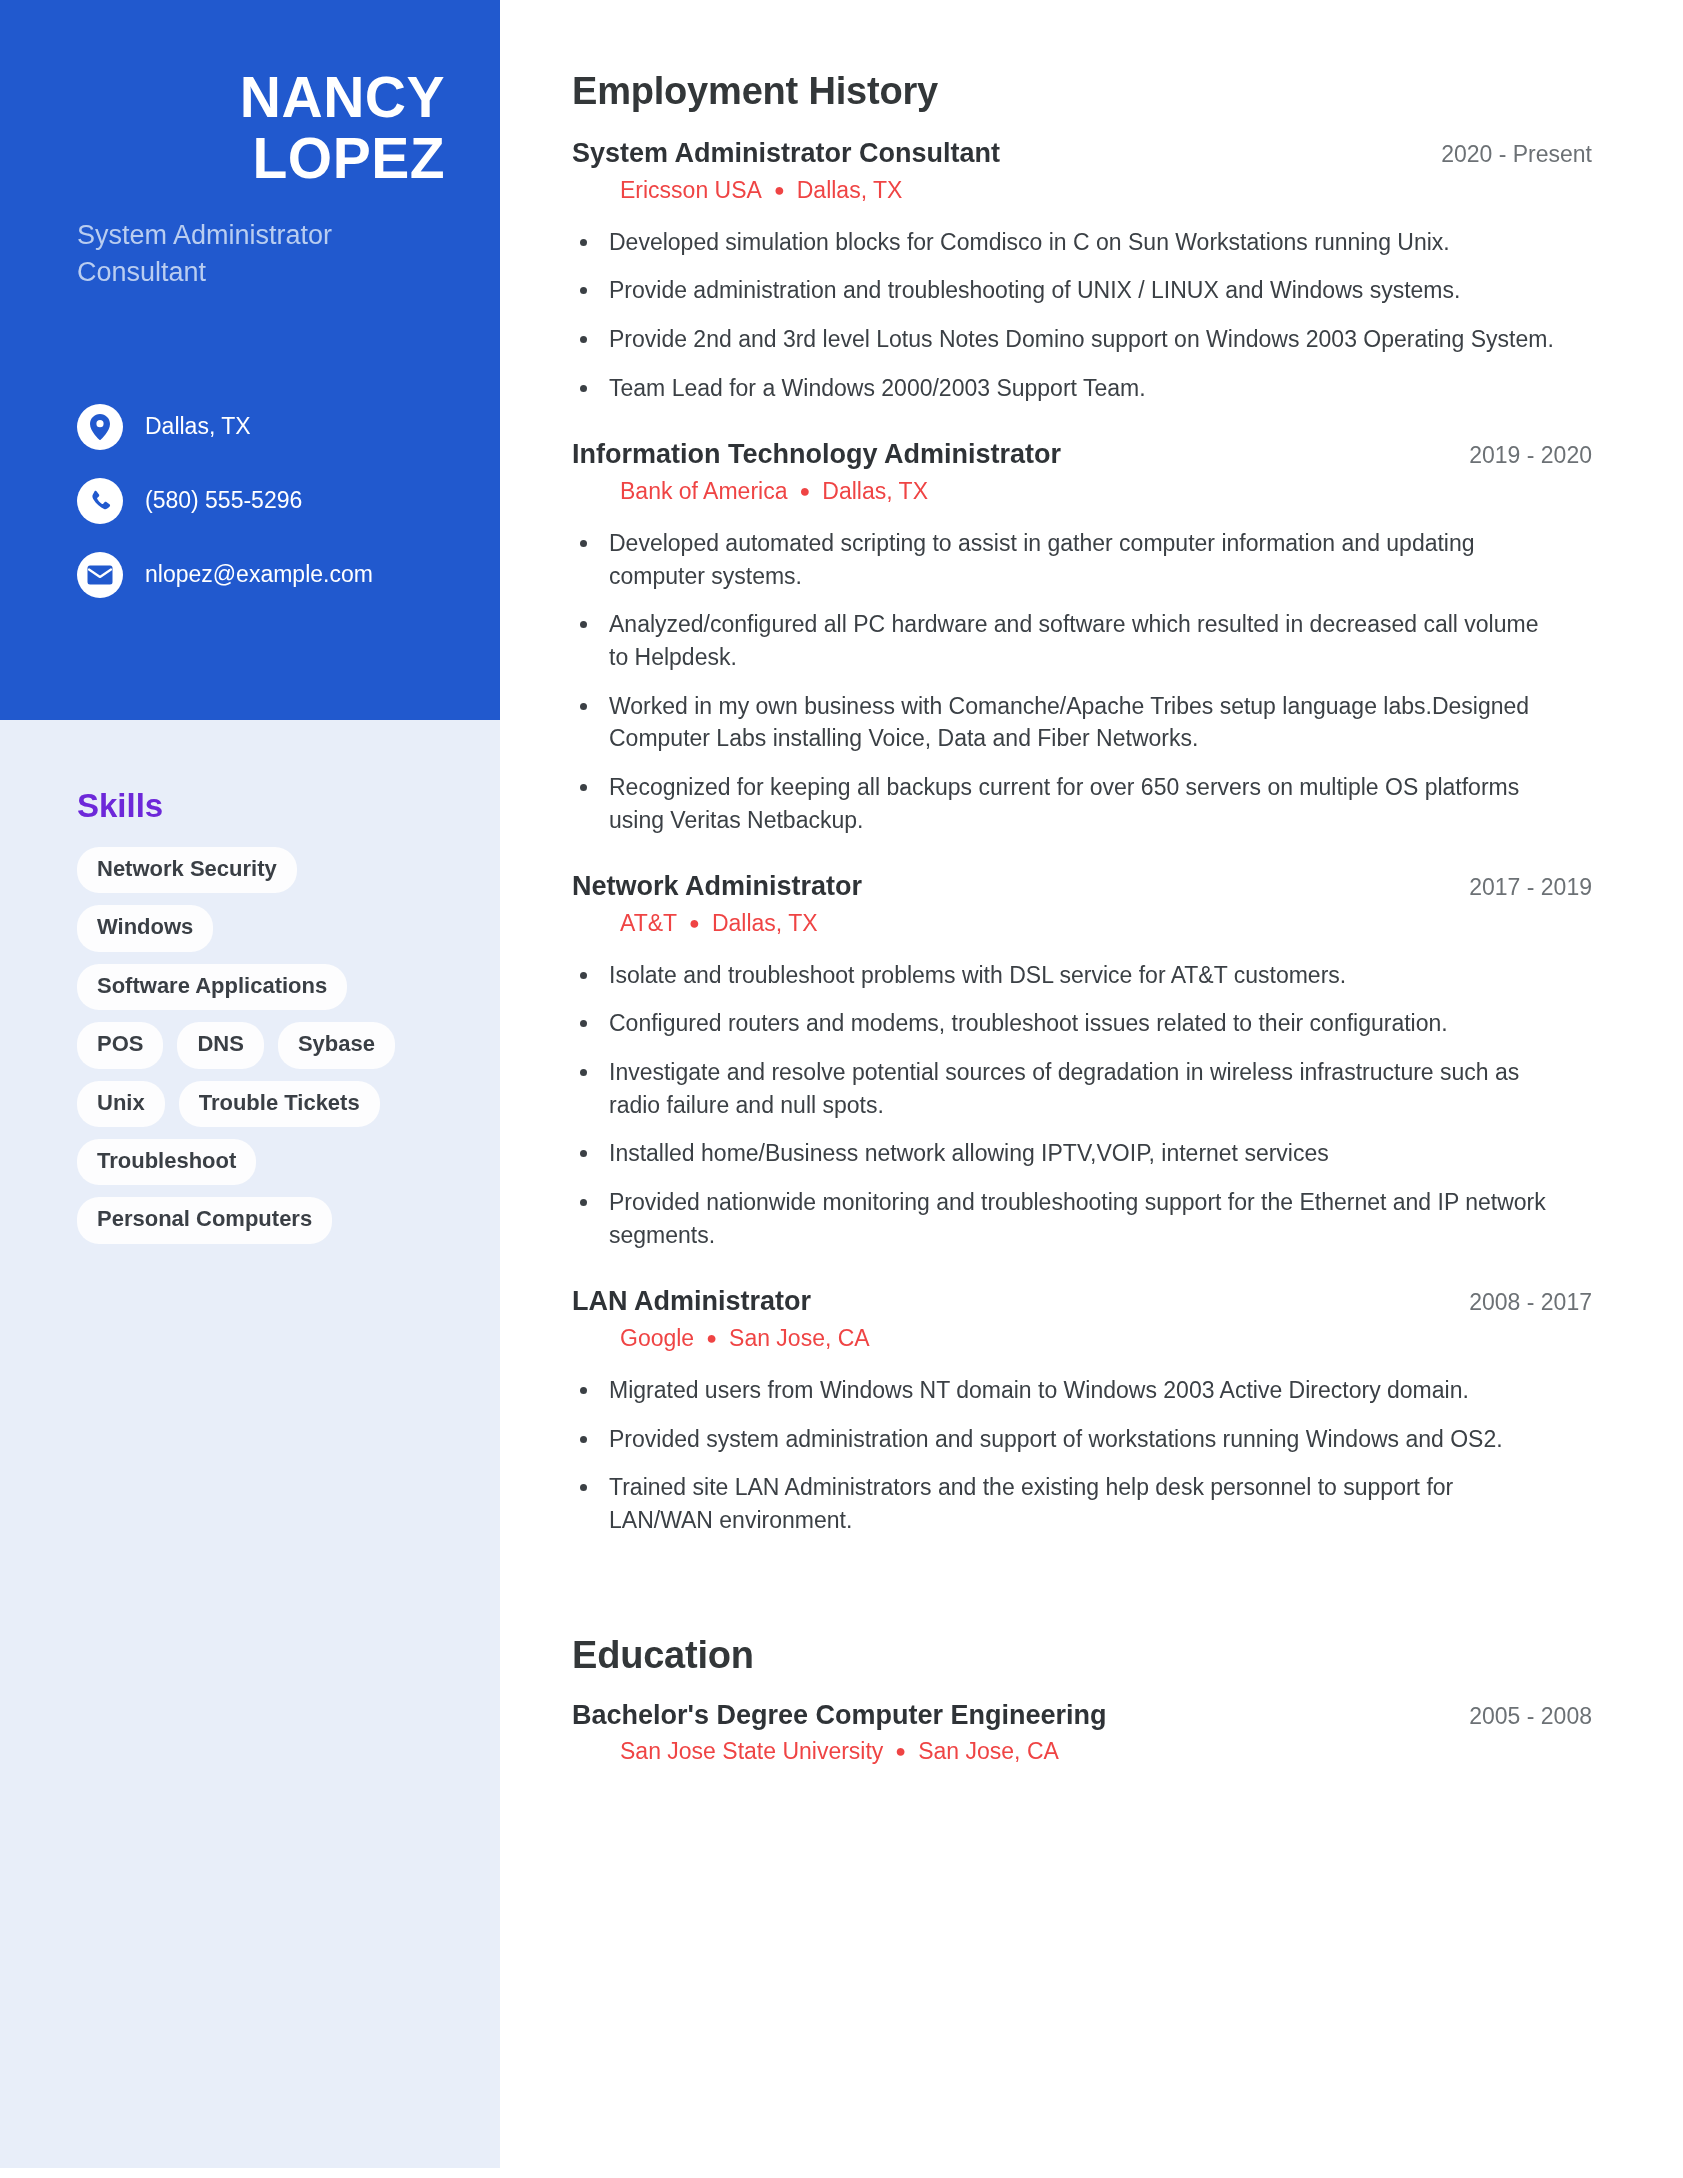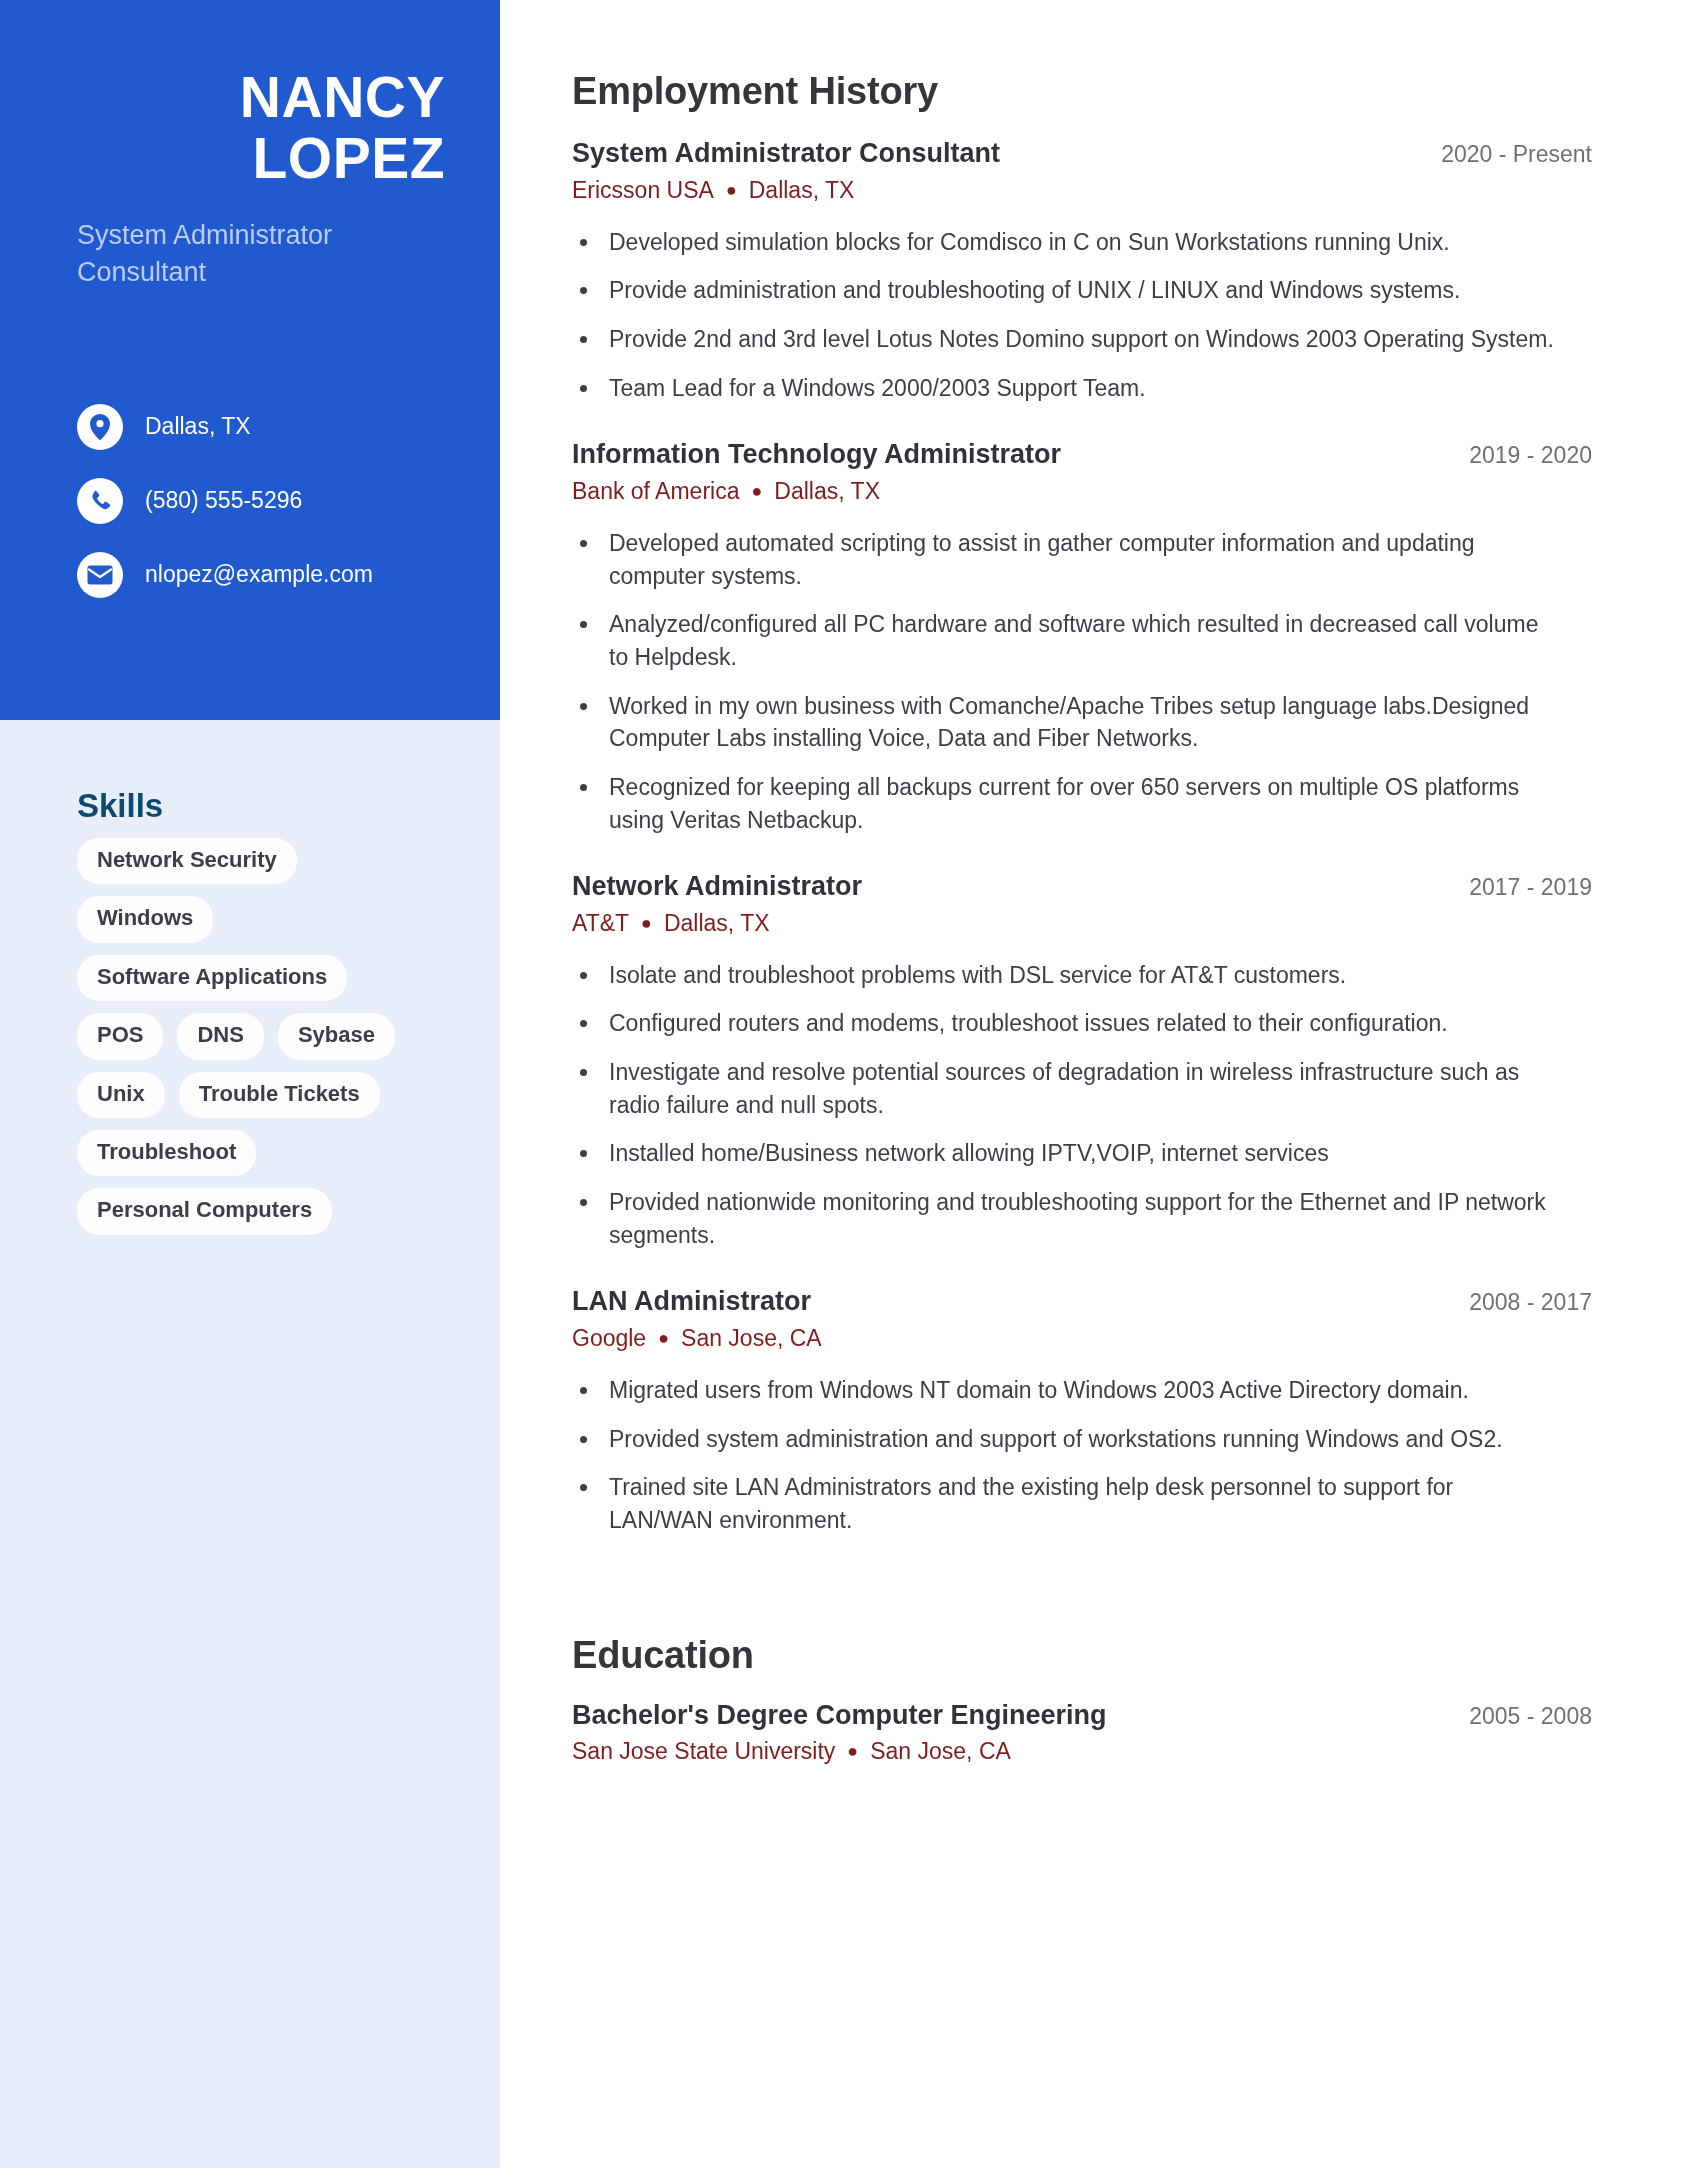--- a/index.html
+++ b/index.html
@@ -92,24 +92,24 @@
 
   
   .skills-section {
     position: absolute;
     left: 77px;
     top: 787px;
     width: 356px;
   }
 
   .skills-title {
-    color: #0c4a6e;
+    color: #6d28d9;
     font-size: 33px;
     font-weight: bold;
-    margin-bottom: 13px;
+    margin-bottom: 22px;
   }
 
   .skills-wrap {
     display: flex;
     flex-wrap: wrap;
     gap: 12px 14px;
     width: 356px;
   }
 
   .skill-pill {
@@ -161,23 +161,24 @@
   .entry-dates {
     font-size: 23px;
     color: #6c7175;
     line-height: 1.25;
     white-space: nowrap;
     padding-left: 24px;
   }
 
   .entry-sub {
     font-size: 23px;
-    color: #7f1d1d;
+    color: #ef4444;
     margin-top: 5px;
     line-height: 1.3;
+    margin-left: 48px;
   }
 
   .entry-sub .dot {
     display: inline-block;
     margin: 0 12px;
     font-size: 18px;
     vertical-align: 2px;
   }
 
   .bullets {

